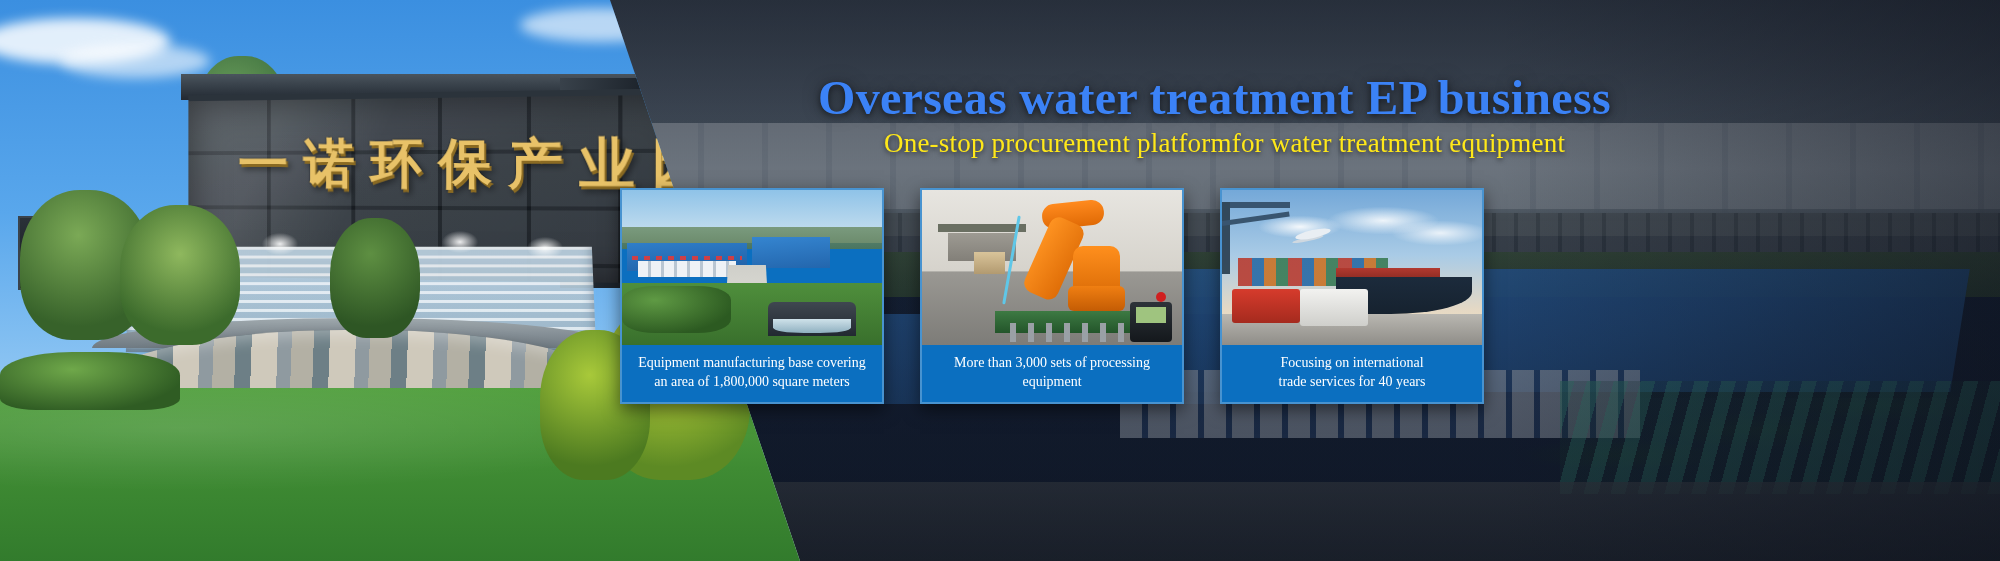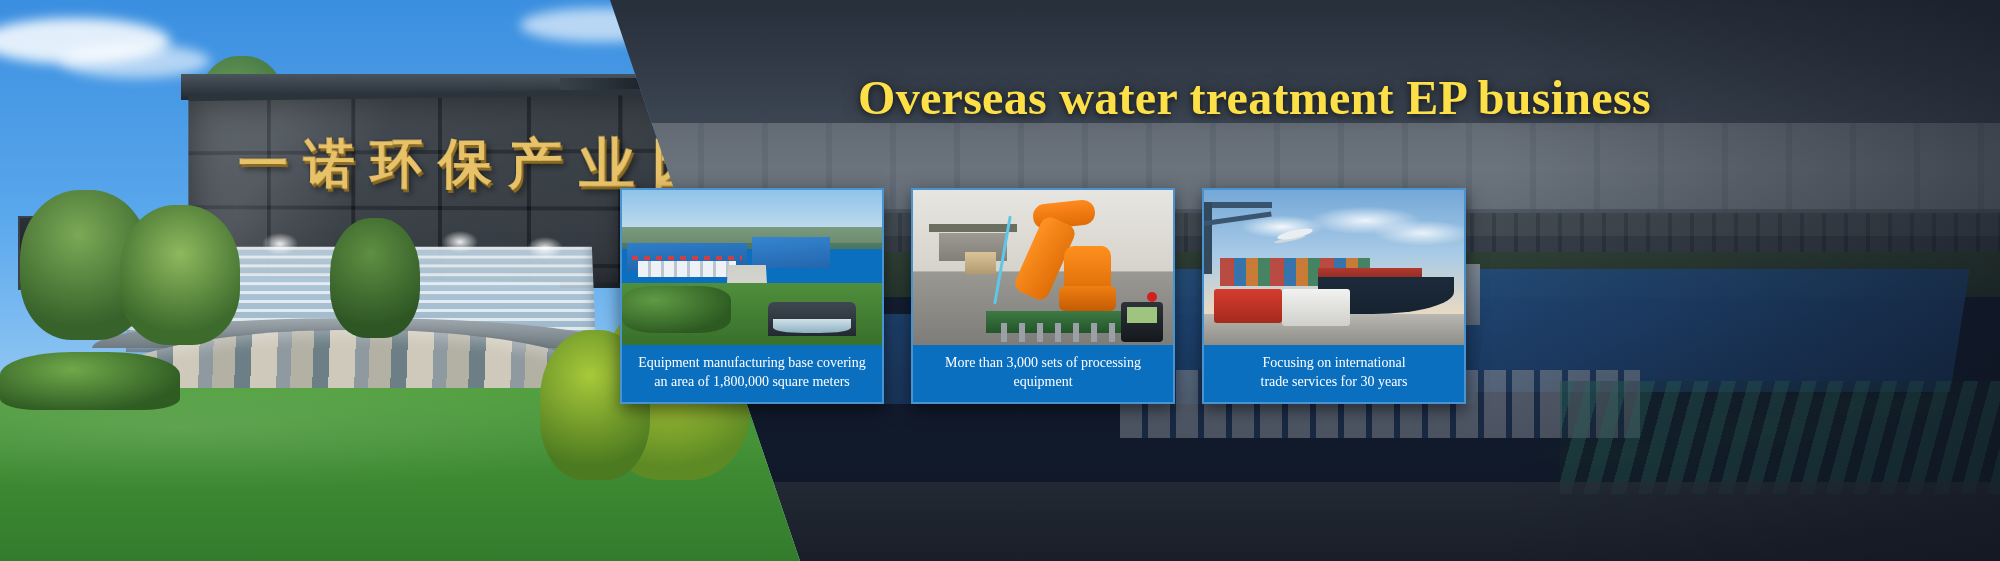--- a/index.html
+++ b/index.html
@@ -227,40 +227,39 @@
     border:2px solid #3a434c;
   }
 
   
   .headline{
     position:absolute; left:818px; top:72px;
     font-family:"Liberation Serif", serif;
     font-weight:700;
     font-size:48px;
     line-height:1.1;
-    color:#fde047;
+    color:#3b82f6;
     letter-spacing:.3px;
     text-shadow:0 2px 6px rgba(0,0,0,.55), 0 0 18px rgba(0,0,0,.35);
     white-space:nowrap;
-    margin-left:40px;
   }
   .subhead{
     position:absolute; left:884px; top:128px;
     font-family:"Liberation Serif", serif;
     font-size:27px;
     color:#ffe819;
     letter-spacing:.2px;
     text-shadow:0 2px 5px rgba(0,0,0,.6);
     white-space:nowrap;
   }
 
   
   .cards{
     position:absolute; left:620px; top:188px;
-    display:flex; gap:27px;
+    display:flex; gap:36px;
   }
   .card{
     width:264px;
     background:#0b6fc0;
     border:2px solid rgba(255,255,255,.25);
     box-shadow:0 6px 16px rgba(0,0,0,.5);
   }
   .card-photo{ position:relative; width:100%; height:155px; overflow:hidden; }
   .card-cap{
     padding:9px 6px 10px;
@@ -404,20 +403,21 @@
     <div class="lp-tree lp-t3"></div>
     <div class="lp-tree lp-t4"></div>
 
     <div class="lp-grass"></div>
     <div class="lp-hedge"></div>
     <div class="lp-tree lp-t5"></div>
     <div class="lp-tree lp-t6"></div>
   </div>
 
   <div class="headline">Overseas water treatment EP business</div>
+  <div class="subhead">One-stop procurement platformfor water treatment equipment</div>
 
   <div class="cards">
 
     <div class="card">
       <div class="card-photo">
         <div class="p1-sky"></div>
         <div class="p1-hills"></div>
         <div class="p1-shedA"></div>
         <div class="p1-shedB"></div>
         <div class="p1-white"></div>
@@ -456,18 +456,18 @@
         <div class="p3-crane"></div>
         <div class="p3-plane"></div>
         <div class="p3-containers"></div>
         <div class="p3-ship-red"></div>
         <div class="p3-ship"></div>
         <div class="p3-dock"></div>
         <div class="p3-truck-red"></div>
         <div class="p3-truck-white"></div>
       </div>
       <div class="card-cap">Focusing on international
-trade services for 30 years</div>
+trade services for 40 years</div>
     </div>
 
   </div>
 
 </div>
 
 </body></html>

